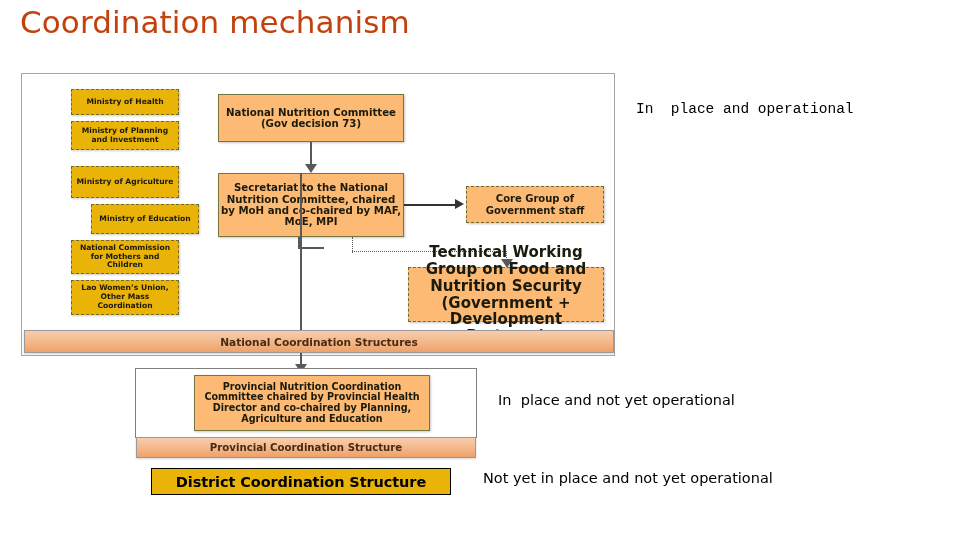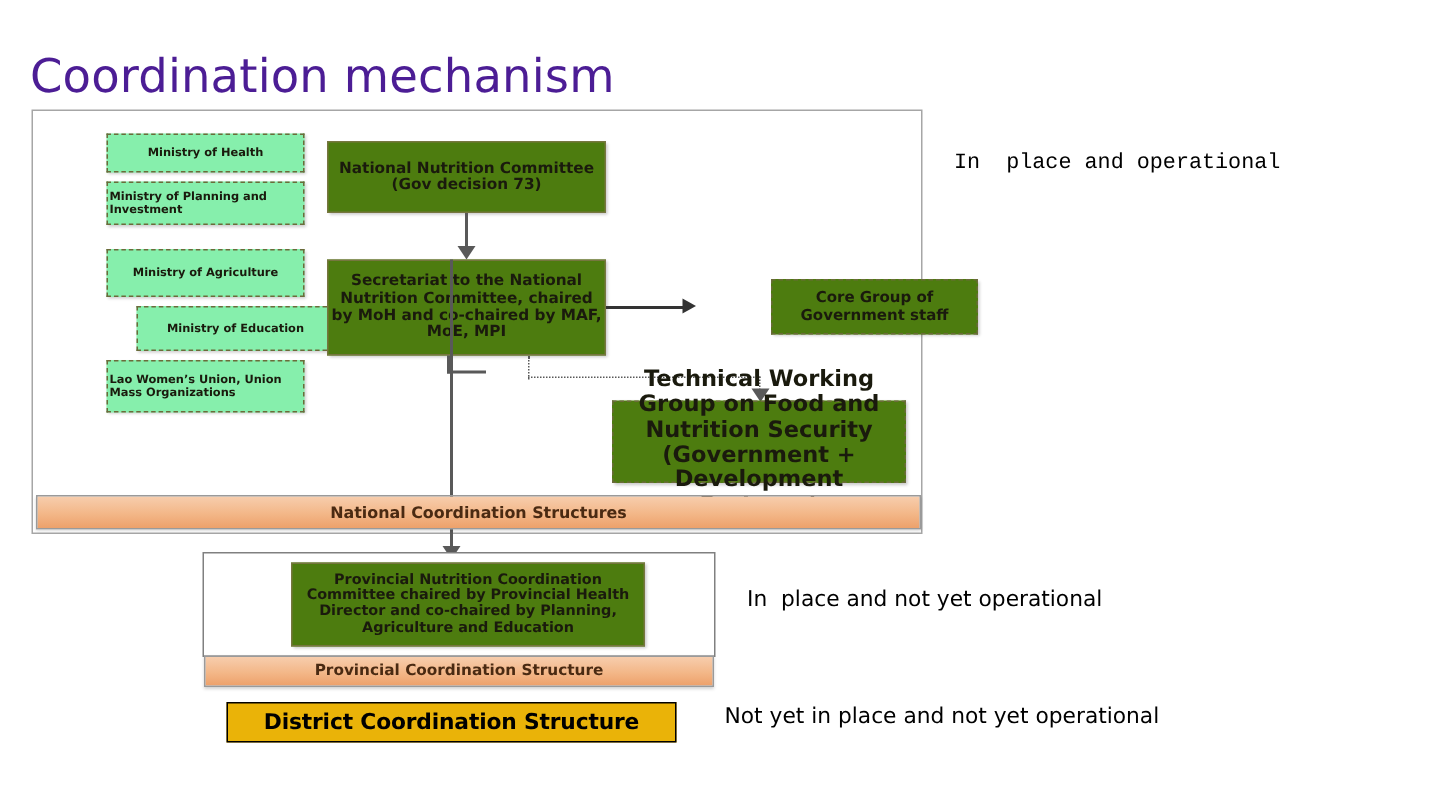--- a/index.html
+++ b/index.html
@@ -12,45 +12,45 @@
     height: 540px;
     position: relative;
     overflow: hidden;
     font-family: "DejaVu Sans", sans-serif;
   }
 
   
   .slide-title {
     position: absolute;
     left: 20px;
-    top: 33px;
+    top: 4px;
     font-family: "DejaVu Sans", sans-serif;
     font-size: 31px;
     font-weight: 400;
-    color: #4c1d95;
+    color: #c2410c;
     letter-spacing: 0.1px;
     white-space: nowrap;
   }
 
   
   .national-container {
     position: absolute;
     left: 21px;
     top: 73px;
     width: 594px;
     height: 283px;
     background: #ffffff;
     border: 1px solid #a6a6a6;
     box-sizing: border-box;
   }
 
   
   .green-box {
     position: absolute;
-    background: #4d7c0f;
+    background: #fdba74;
     color: #1a1a0d;
     font-family: "DejaVu Sans", sans-serif;
     font-weight: bold;
     display: flex;
     align-items: center;
     justify-content: center;
     text-align: center;
     box-sizing: border-box;
     line-height: 1.12;
     box-shadow: 1px 1px 2px rgba(0,0,0,0.22);
@@ -60,28 +60,29 @@
 
   
   .ministry-col {
     position: absolute;
     left: 49px;
     top: 15px;
     width: 108px;
   }
   .ministry-box {
     position: relative;
-    width: 132px;
+    width: 108px;
     margin-bottom: 6px;
     font-size: 7.6px;
     padding: 2px 1px;
     border: 1px dashed #6b6b3a;
-    background: #86efac;
+    background: #eab308;
     color: #1a1a0d;
     font-weight: bold;
+    text-align: center;
     line-height: 1.18;
     box-sizing: border-box;
     display: flex;
     align-items: center;
     justify-content: center;
     box-shadow: 1px 1px 2px rgba(0,0,0,0.20);
   }
   .mh  { height: 26px; }
   .mpi { height: 29px; }
   .mag { height: 32px; margin-top: 16px; }
@@ -94,21 +95,20 @@
     left: 196px; top: 20px; width: 186px; height: 48px;
     font-size: 10.2px;
   }
   .box-sec {
     left: 196px; top: 99px; width: 186px; height: 64px;
     font-size: 10.2px;
   }
   .box-core {
     left: 444px; top: 112px; width: 138px; height: 37px;
     font-size: 10px;
-    margin-left: 48px;
   }
   .box-twg {
     left: 386px; top: 193px; width: 196px; height: 55px;
     font-size: 15px;
   }
 
   
   .conn { position: absolute; }
 
   
@@ -253,21 +253,22 @@
 
 <div class="slide-title">Coordination mechanism</div>
 
 <div class="national-container">
 
   <div class="ministry-col">
     <div class="ministry-box mh">Ministry of Health</div>
     <div class="ministry-box mpi">Ministry of Planning and Investment</div>
     <div class="ministry-box mag">Ministry of Agriculture</div>
     <div class="ministry-box med">Ministry of Education</div>
-    <div class="ministry-box lwu">Lao Women’s Union, Union Mass Organizations</div>
+    <div class="ministry-box ncm">National Commission for Mothers and Children</div>
+    <div class="ministry-box lwu">Lao Women’s Union, Other Mass Coordination</div>
   </div>
 
   <div class="green-box solid box-nnc">National Nutrition Committee (Gov decision 73)</div>
 
   <div class="conn arrow-nnc-sec-line"></div>
   <div class="conn arrow-nnc-sec-head"></div>
 
   <div class="green-box solid box-sec">Secretariat to the National Nutrition Committee, chaired by MoH and co-chaired by MAF, MoE, MPI</div>
 
   <div class="conn arrow-sec-core-line"></div>

